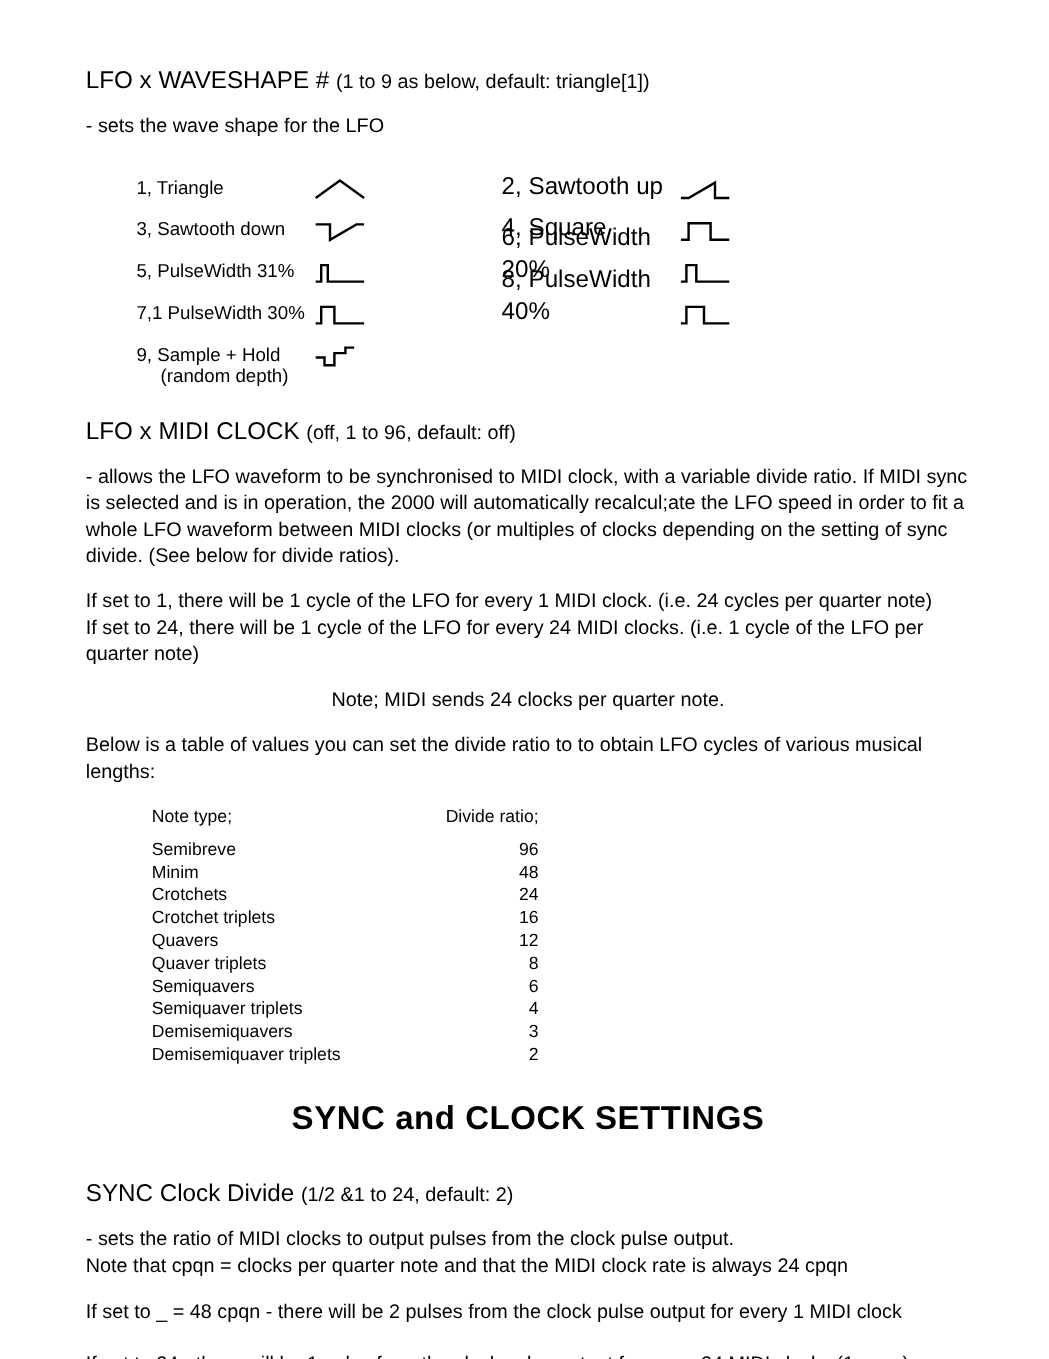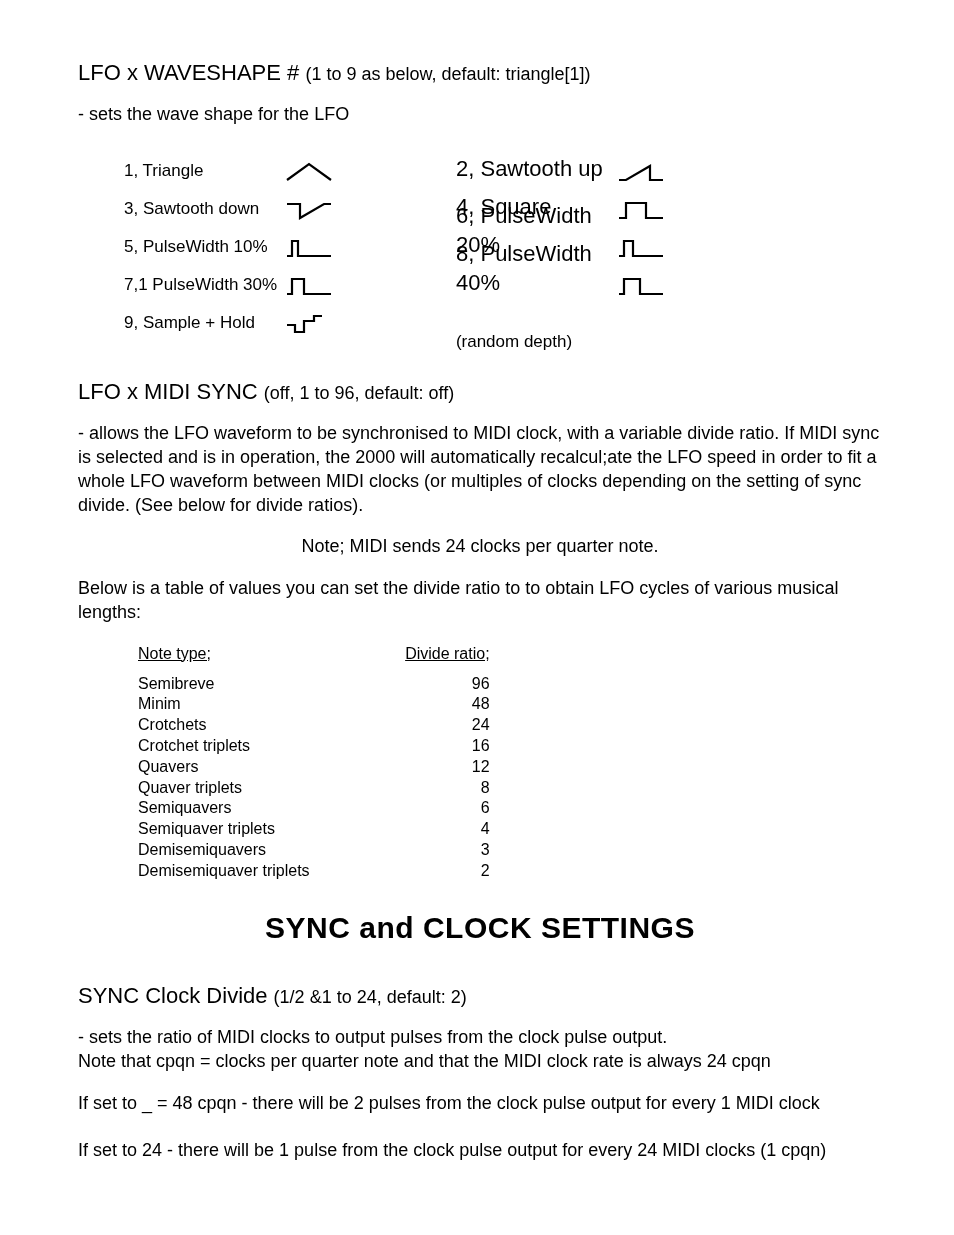--- a/index.html
+++ b/index.html
@@ -55,36 +55,34 @@
   }
   .wave-col2-icon {
     width: 60px;
     display: flex;
     align-items: center;
   }
   .wave-sub {
     font-size: 17px;
     margin-left: 22px;
     margin-top: -4px;
-    text-align: center;
   }
   svg { display: block; }
   .table-wrap {
     margin-left: 60px;
     margin-bottom: 26px;
   }
   table.ratio {
     border-collapse: collapse;
     font-size: 16px;
   }
   table.ratio th {
     text-align: left;
     font-weight: 400;
     padding: 0 0 10px 0;
-    text-decoration: underline;
   }
   table.ratio th.r, table.ratio td.r {
     text-align: right;
     padding-left: 60px;
     width: 120px;
   }
   table.ratio td {
     padding: 0;
     line-height: 1.3;
     margin-left: 48px;
@@ -138,21 +136,21 @@
       </div>
       <div class="wave-col2-label">4, Square</div>
       <div class="wave-col2-icon">
         <svg width="50" height="22" viewBox="0 0 50 22">
             <path d="M3 19 L10 19 L10 4 L30 4 L30 19 L47 19" stroke="#000" stroke-width="2.2" fill="none"></path>
           </svg>
       </div>
     </div>
 
     <div class="wave-row">
-      <div class="wave-label">5, PulseWidth 10%</div>
+      <div class="wave-label">5, PulseWidth 31%</div>
       <div class="wave-icon">
         <svg width="50" height="22" viewBox="0 0 50 22">
             <path d="M3 19 L8 19 L8 4 L14 4 L14 19 L47 19" stroke="#000" stroke-width="2.2" fill="none"></path>
           </svg>
       </div>
       <div class="wave-col2-label">6, PulseWidth 20%</div>
       <div class="wave-col2-icon">
         <svg width="50" height="22" viewBox="0 0 50 22">
             <path d="M3 19 L8 19 L8 4 L17 4 L17 19 L47 19" stroke="#000" stroke-width="2.2" fill="none"></path>
           </svg>
@@ -179,25 +177,29 @@
       <div class="wave-icon">
         <svg width="50" height="22" viewBox="0 0 50 22">
             <path d="M3 12 L11 12 L11 19 L20 19 L20 8 L30 8 L30 3 L38 3" stroke="#000" stroke-width="2.2" fill="none"></path>
           </svg>
       </div>
     </div>
     <div class="wave-sub">(random depth)</div>
   </div>
 
   <div class="h-sec" style="margin-top:18px;">
-    <span>LFO  x MIDI SYNC </span><span class="range">(off, 1 to 96, default: off)</span>
+    <span>LFO  x MIDI CLOCK </span><span class="range">(off, 1 to 96, default: off)</span>
   </div>
 
   <p class="para">- allows the LFO waveform to be synchronised to MIDI clock, with a variable divide ratio. If MIDI sync is selected and is in operation, the 2000 will automatically recalcul;ate the LFO speed in order to fit a whole LFO waveform between MIDI clocks (or multiples of clocks depending on the setting of sync divide. (See below for divide ratios).</p>
 
+  <p class="para">
+    <span>If set to 1, there will be 1 cycle of the LFO for every 1 MIDI clock. (i.e. 24 cycles per quarter note)</span><br>
+    <span>If set to 24, there will be 1 cycle of the LFO for every 24 MIDI clocks. (i.e. 1 cycle of the LFO per quarter note)</span>
+  </p>
 
   <p class="note-center">Note; MIDI sends 24 clocks per quarter note.</p>
 
   <p class="para">Below is a table of values you can set the divide ratio to to obtain LFO cycles of various musical lengths:</p>
 
   <div class="table-wrap">
     <table class="ratio">
       <thead>
         <tr>
           <th>Note type;</th>

